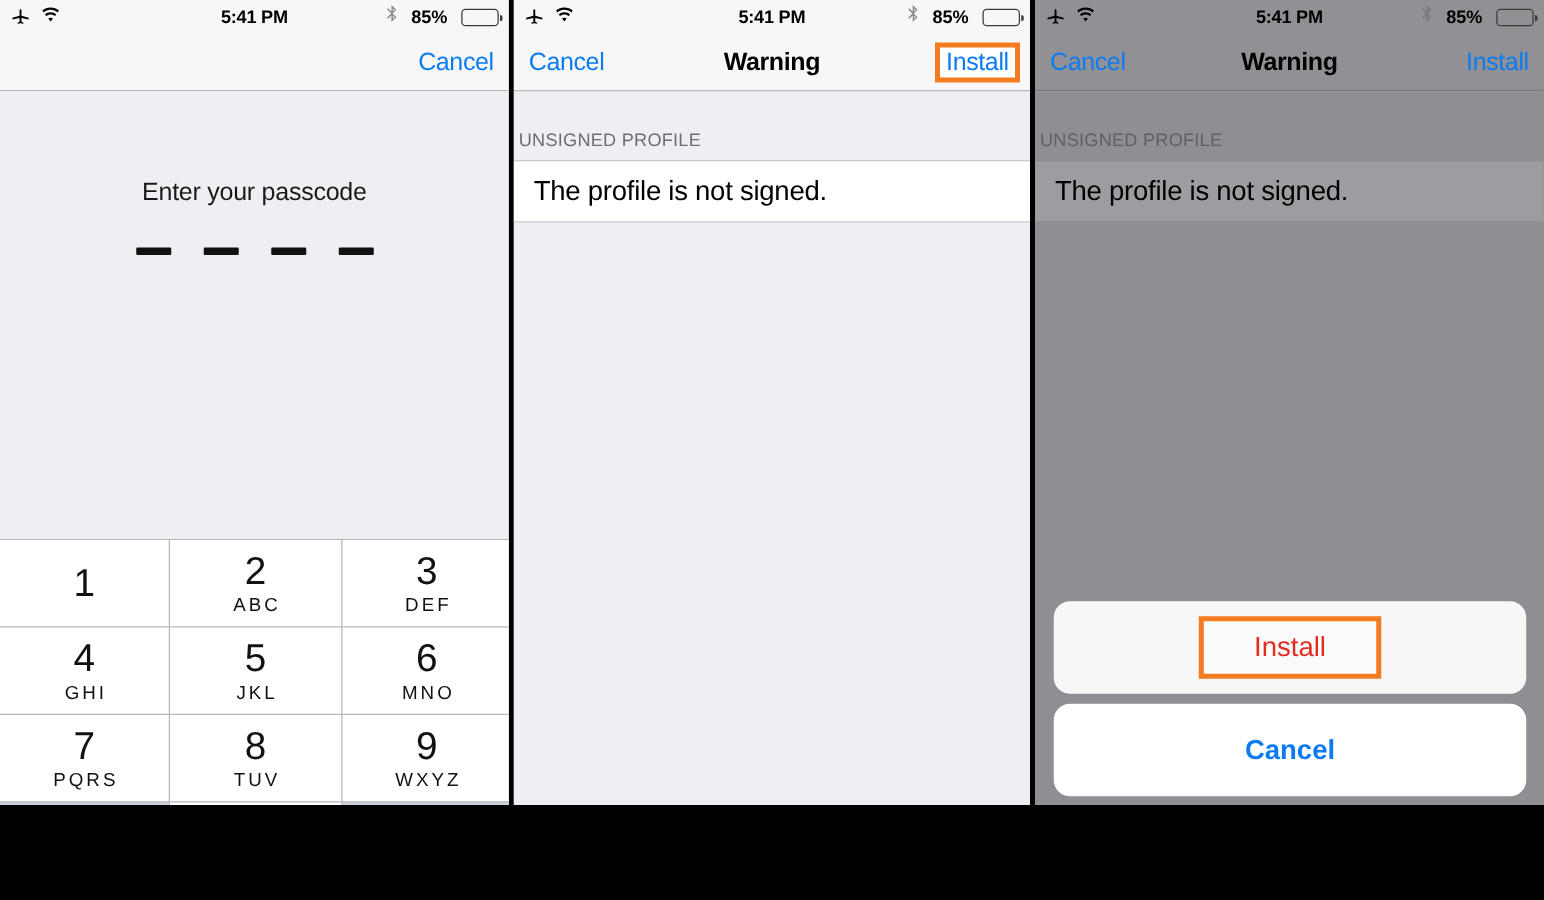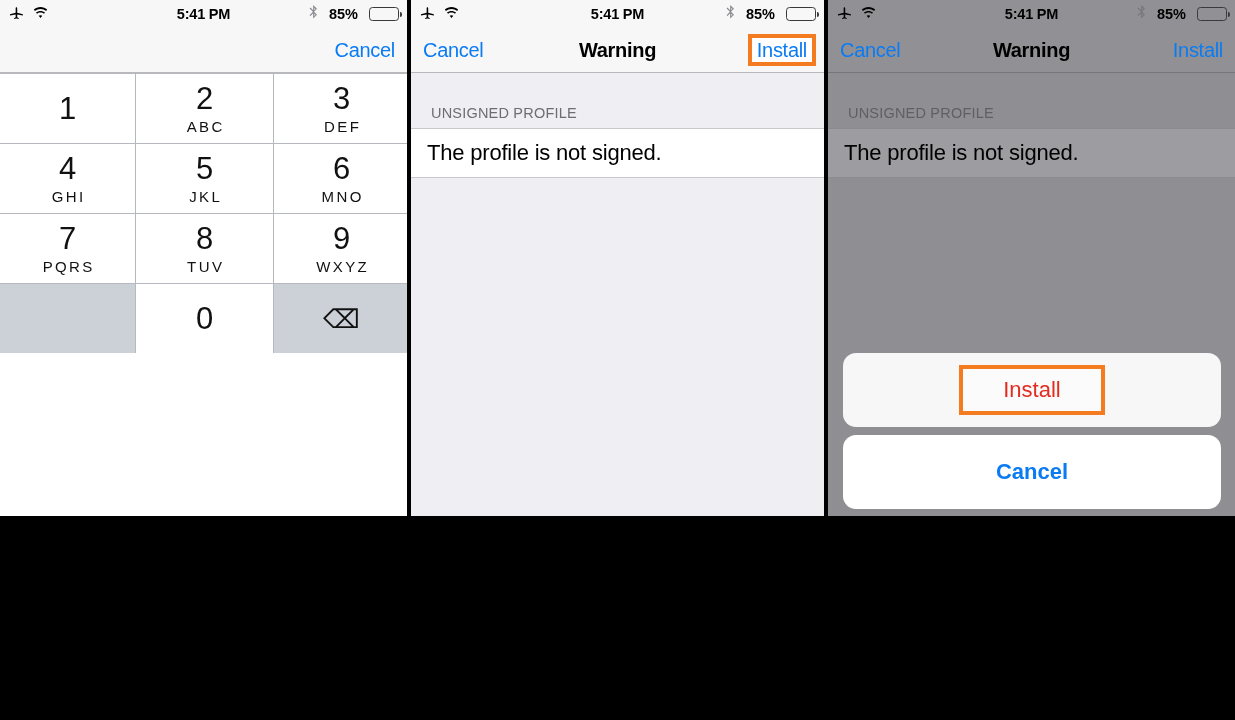--- a/index.html
+++ b/index.html
@@ -15,21 +15,21 @@
   }
   .screens {
     position: relative;
     width: 1235px;
     height: 720px;
     background: #000;
   }
   .phone {
     position: absolute;
     top: 0;
-    height: 516px;
+    height: 644px;
     overflow: hidden;
     background: #fff;
   }
   #panel-1 { left: 0px;   width: 407px; }
   #panel-2 { left: 411px; width: 413px; }
   #panel-3 { left: 828px; width: 407px; }
 
   
   .statusbar {
     position: relative;
@@ -203,21 +203,21 @@
     font-size: 26px;
     color: #111;
     line-height: 1;
   }
 
   
   .content-bg { background: #efeef3; height: 648px; }
   .content-bg.dim { background: #8e8e93; }
   .section-gap { height: 32px; }
   .section-header {
-    padding: 0 16px 7px 20px;
+    padding: 0 16px 7px 4px;
     font-size: 14.5px;
     color: #6d6d72;
     letter-spacing: 0.2px;
   }
   .section-header.dim { color: #5f5f64; }
   .cell {
     background: #fff;
     border-top: 1px solid #c8c7cc;
     border-bottom: 1px solid #c8c7cc;
     height: 48px;
@@ -313,20 +313,29 @@
         <span class="battery">
           <span class="battery-fill" style="width: 85%; background: rgb(255, 204, 0);"></span>
         </span>
       </div>
     </div>
 
     <div class="navbar">
       <button class="nav-btn right">Cancel</button>
     </div>
 
+    <div class="passcode-area">
+      <div class="passcode-prompt">Enter your passcode</div>
+      <div class="passcode-dots">
+        <span class="dash"></span>
+        <span class="dash"></span>
+        <span class="dash"></span>
+        <span class="dash"></span>
+      </div>
+    </div>
 
     <div class="keypad">
       <div class="key">
         <span class="key-num nosub">1</span>
       </div>
       <div class="key">
         <span class="key-num">2</span>
         <span class="key-letters">ABC</span>
       </div>
       <div class="key">

